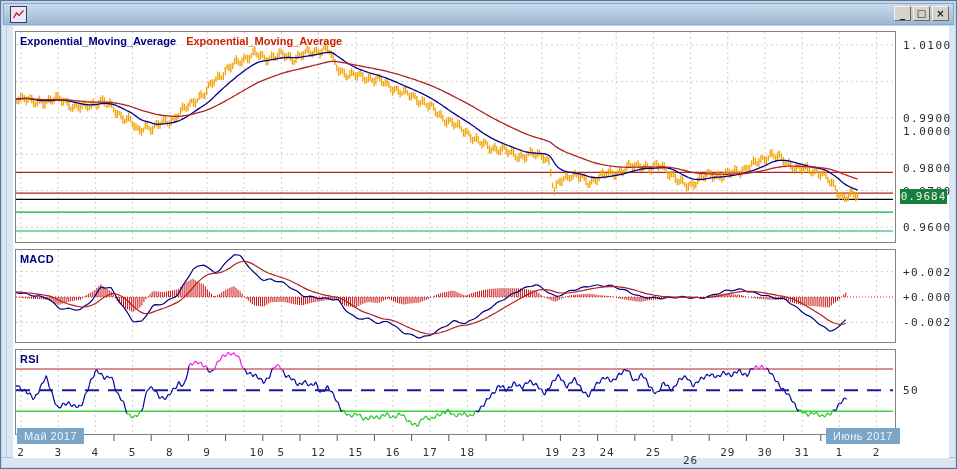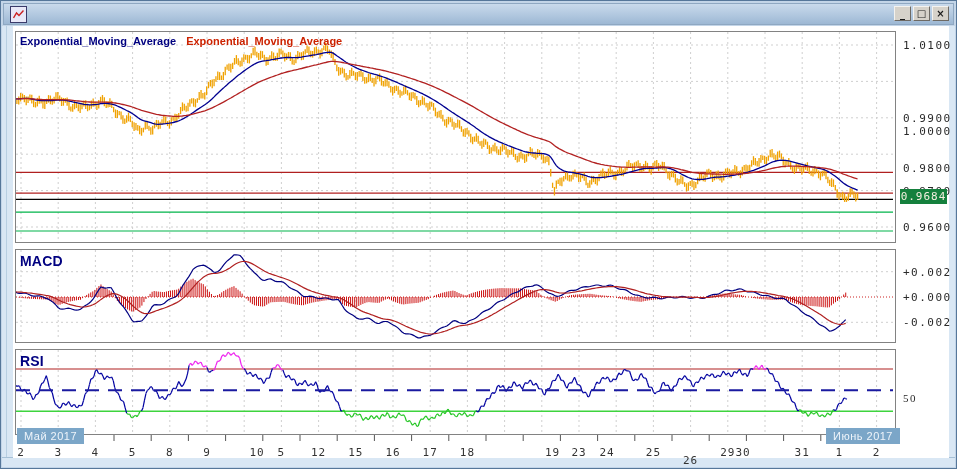--- a/index.html
+++ b/index.html
@@ -15,21 +15,21 @@
   .frame-left{position:absolute;left:1px;top:25px;width:11px;bottom:1px;background:#d9e7f4;border-right:1px solid #a6c0d6;}
   .frame-left::after{content:"";position:absolute;left:4px;top:0;bottom:0;width:1px;background:#b8cfe2;}
   .frame-right{position:absolute;right:1px;top:25px;width:6px;bottom:1px;background:#d9e7f4;border-left:1px solid #a6c0d6;}
   .frame-bottom{position:absolute;left:1px;right:1px;bottom:1px;height:9px;background:#d9e7f4;border-top:1px solid #a6c0d6;}
   .client{position:absolute;left:12px;top:25px;right:7px;bottom:10px;background:#ffffff;}
   .panel{position:absolute;background:#fff;border:1px solid #828282;}
   .panel svg{position:absolute;left:0;top:0;overflow:hidden;display:block;}
   .p-main{left:2px;top:5px;width:879px;height:210px;}
   .p-macd{left:2px;top:223px;width:879px;height:92px;}
   .p-rsi{left:2px;top:323px;width:879px;height:84px;}
-  .ind-label{position:absolute;left:4px;top:3px;font-size:14px;font-weight:bold;color:#000080;letter-spacing:.2px;z-index:3;}
+  .ind-label{position:absolute;left:4px;top:3px;font-size:11px;font-weight:bold;color:#000080;letter-spacing:.2px;z-index:3;}
   .ema-row{position:absolute;left:4px;top:3px;z-index:3;font-size:11px;font-weight:bold;white-space:nowrap;}
   .ema-blue{color:#000080;}
   .ema-red{color:#cc2200;margin-left:7px;}
   .yaxis{position:absolute;left:884px;top:0;width:73px;height:100%;}
   .ylab{position:absolute;left:6px;font-size:11px;color:#2a2a2a;font-family:"DejaVu Sans Mono",monospace;letter-spacing:1.5px;white-space:nowrap;}
   .price-tag{position:absolute;left:887px;width:47px;height:15px;background:#15803d;color:#f4efdf;
     font-size:11px;font-family:"DejaVu Sans Mono",monospace;letter-spacing:1px;line-height:15px;text-align:center;z-index:5;}
   .xaxis{position:absolute;left:2px;top:409px;width:881px;height:26px;}
   .xaxis svg{position:absolute;left:0;top:0;}
   .day{position:absolute;top:11px;transform:translateX(-50%);font-size:11px;color:#333;font-family:"DejaVu Sans Mono",monospace;letter-spacing:1px;}
@@ -1616,21 +1616,21 @@
           <span class="day" style="left: 378px;">16</span>
           <span class="day" style="left: 415.2px;">17</span>
           <span class="day" style="left: 452.4px;">18</span>
           <span class="day" style="left: 489.6px; margin-left: 48px;">19</span>
           <span class="day" style="left: 526.8px; margin-top: 47px;">22</span>
           <span class="day" style="left: 564px;">23</span>
           <span class="day" style="left: 572px; margin-left: 20px;">24</span>
           <span class="day" style="left: 638.4px;">25</span>
           <span class="day" style="left: 675.6px; margin-top: 8px;">26</span>
           <span class="day" style="left: 712.8px;">29</span>
-          <span class="day" style="left: 728px; text-align: right;">30</span>
+          <span class="day" style="left: 750px; text-align: right;">30</span>
           <span class="day" style="left: 787.2px;">31</span>
           <span class="day" style="left: 824.4px;">1</span>
           <span class="day" style="left: 861.6px;">2</span>
         </div>
     </div>
 
     <div class="month-badge" style="left:4px;">Май 2017</div>
     <div class="month-badge" style="left:813px;">Июнь 2017</div>
 
     <div class="yaxis">
@@ -1641,19 +1641,19 @@
           <span class="ylab" style="top: 136px;">0.9800</span>
           <span class="ylab" style="top: 158.6px;">0.9700</span>
           <span class="ylab" style="top: 195px;">0.9600</span>
         </div>
       <div id="ylabs-macd">
           <span class="ylab" style="top: 239.7px;">+0.002</span>
           <span class="ylab" style="top: 265px;">+0.000</span>
           <span class="ylab" style="top: 290.3px;">-0.002</span>
         </div>
       <div id="ylabs-rsi">
-          <span class="ylab" style="top: 366px; font-family: Liberation Serif, serif;">50</span>
+          <span class="ylab" style="top: 358px;">50</span>
         </div>
     </div>
 
     <div class="price-tag" style="top: 163.424px;">0.9684</div>
   </div>
 </div>
 
 </body></html>

